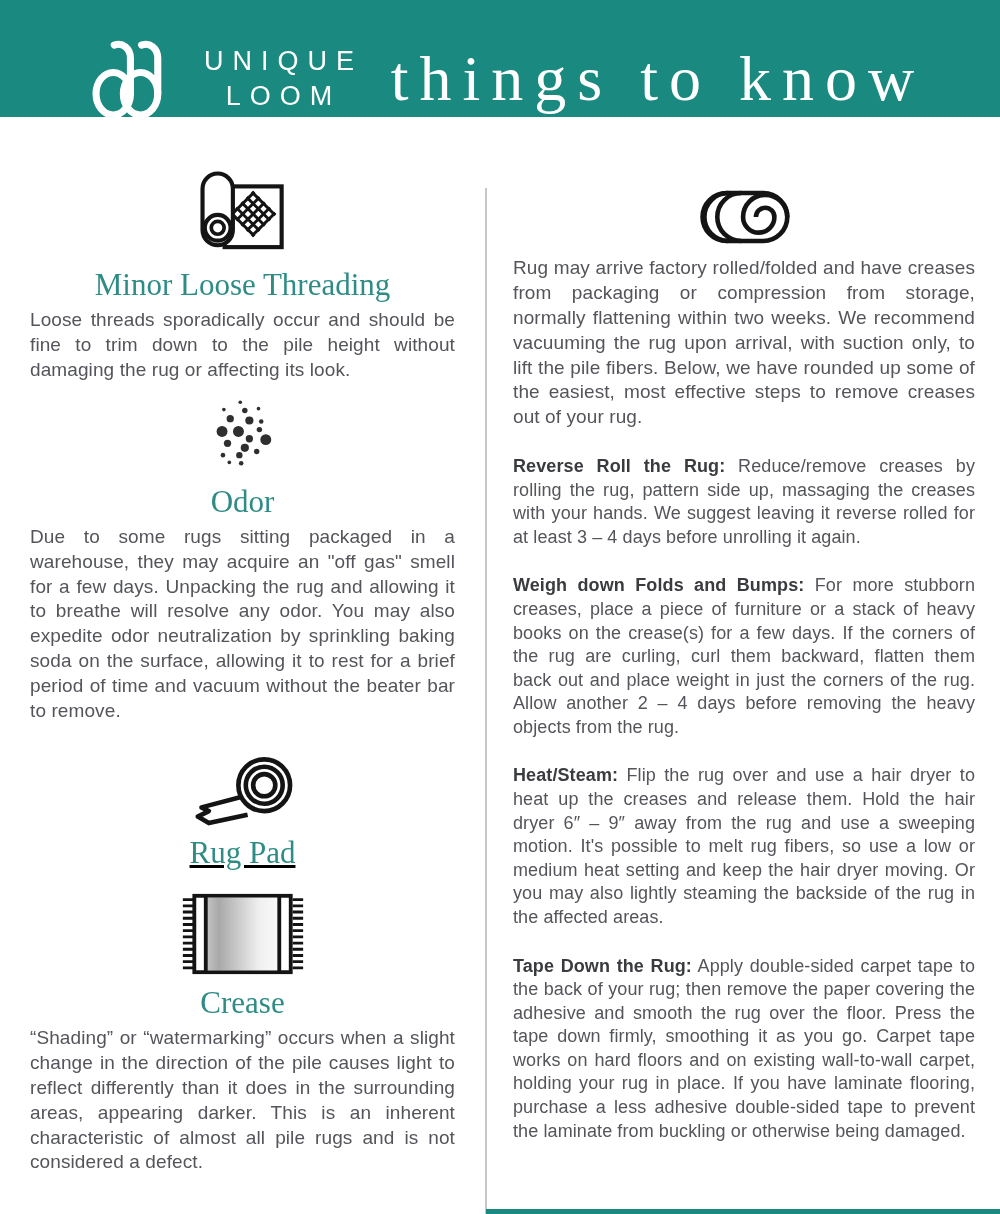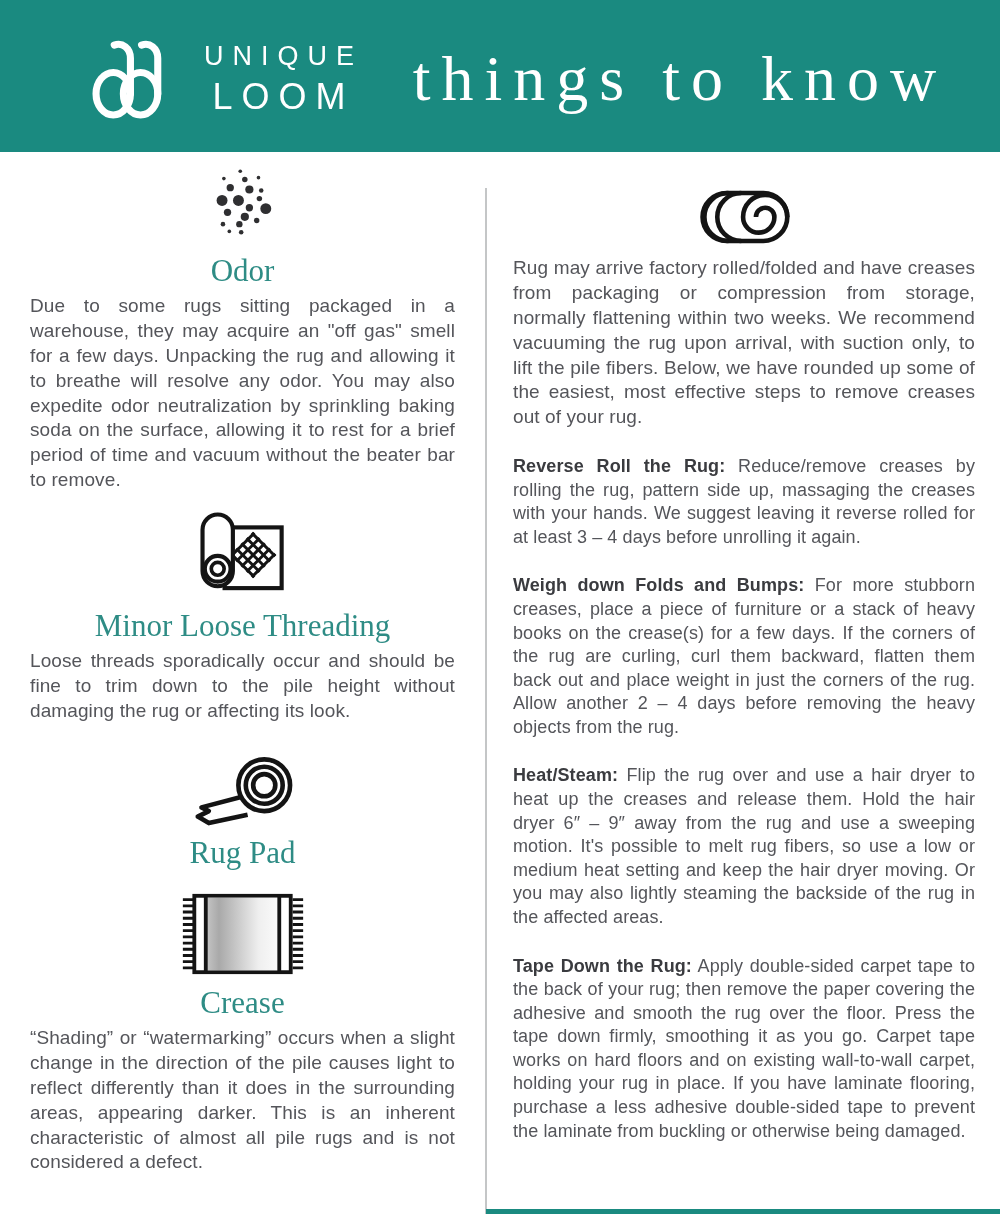--- a/index.html
+++ b/index.html
@@ -2,30 +2,30 @@
 <html><head>
 <meta charset="utf-8">
 <style>
   html,body{margin:0;padding:0;}
   body{
     width:1000px;height:1214px;position:relative;background:#ffffff;
     font-family:"Liberation Sans",sans-serif;overflow:hidden;
   }
   
   .header{
-    position:absolute;top:0;left:0;width:1000px;height:152px;
+    position:absolute;top:0;left:0;width:1000px;height:117px;
     background:#1a8a80;
   }
   .logo-wrap{position:absolute;left:82px;top:36px;display:flex;align-items:center;}
   .logo-glyph{width:108px;height:86px;}
   .brand{margin-left:14px;color:#ffffff;text-align:center;}
   .brand .l1{font-size:27px;letter-spacing:9px;font-weight:400;}
-  .brand .l2{font-size:36px;letter-spacing:9px;font-weight:400;margin-top:4px;}
+  .brand .l2{font-size:27px;letter-spacing:9px;font-weight:400;margin-top:4px;}
   .page-title{
-    position:absolute;left:390px;top:34px;width:580px;height:90px;
+    position:absolute;left:368px;top:34px;width:580px;height:90px;
     color:#ffffff;font-family:"Liberation Serif","DejaVu Serif",serif;
     font-size:64px;letter-spacing:11px;text-align:center;line-height:90px;
     font-weight:500;white-space:nowrap;
   }
   
   .divider{
     position:absolute;left:485px;top:188px;width:2px;height:1026px;
     background:#c4c6c7;
   }
   .col{position:absolute;top:152px;}
@@ -43,21 +43,21 @@
     margin:0;letter-spacing:0.1px;
   }
   p.tip{
     text-align:justify;font-size:18px;line-height:1.31;color:#54555a;
     margin:25px 0 0 0;letter-spacing:0.1px;
   }
   p.tip .tip-label{font-weight:700;color:#3a3b3f;}
   
   .s-odor{margin-top:14px;}
   .s-threading{margin-top:16px;}
-  .s-rugpad{margin-top:24px;}
+  .s-rugpad{margin-top:24px;text-decoration:underline;}
   .s-shading{margin-top:20px;}
   .s-crease{margin-top:30px;}
   .s-odor .sec-icon{margin-bottom:2px;}
   
   .bottom-strip{
     position:absolute;left:486px;right:0;bottom:0;height:5px;background:#1a8a80;
   }
 </style>
 </head>
 <body>
@@ -75,20 +75,35 @@
       <div class="l2">LOOM</div>
     </div>
   </div>
   <div class="page-title">things to know</div>
 </div>
 
 <div class="divider"></div>
 
 <div class="col col-left">
 
+  <div class="section s-threading">
+    <svg class="sec-icon" width="104" height="92" viewBox="0 0 112 100" fill="none" stroke="#141414">
+      <rect x="36" y="20" width="62" height="66" fill="#ffffff" stroke-width="4.5"></rect>
+      <g stroke-width="3.2" transform="rotate(45 67 50)">
+        <path d="M49 34 H85 M49 42 H85 M49 50 H85 M49 58 H85 M49 66 H85"></path>
+        <path d="M51 32 V68 M59 32 V68 M67 32 V68 M75 32 V68 M83 32 V68"></path>
+      </g>
+      <rect x="12" y="6" width="33" height="78" rx="16.5" fill="#ffffff" stroke-width="4.5"></rect>
+      <circle cx="28.5" cy="65" r="14" fill="#ffffff" stroke-width="4.5"></circle>
+      <circle cx="28.5" cy="65" r="7" stroke-width="4"></circle>
+    </svg>
+    <h2 class="sec-title">Minor Loose Threading</h2>
+    <p class="sec-body">Loose threads sporadically occur and should be fine to trim down to the pile height without damaging the rug or affecting its look.</p>
+  </div>
+
   <div class="section s-odor">
     <svg class="sec-icon" width="82" height="78" viewBox="0 0 90 84" fill="#2f2f31">
       <circle cx="42" cy="5" r="2"></circle>
         <circle cx="24" cy="13" r="2"></circle>
         <circle cx="47" cy="14" r="3"></circle>
       <circle cx="62" cy="12" r="2"></circle>
         <circle cx="31" cy="23" r="4"></circle>
         <circle cx="52" cy="25" r="4.5"></circle>
       <circle cx="65" cy="26" r="2.5"></circle>
         <circle cx="22" cy="37" r="6"></circle>
@@ -99,35 +114,20 @@
       <circle cx="28" cy="50" r="4"></circle>
         <circle cx="47" cy="55" r="4.5"></circle>
         <circle cx="23" cy="63" r="2.5"></circle>
       <circle cx="41" cy="63" r="3.5"></circle>
         <circle cx="60" cy="59" r="3"></circle>
         <circle cx="30" cy="71" r="2"></circle>
       <circle cx="43" cy="72" r="2.5"></circle>
     </svg>
     <h2 class="sec-title">Odor</h2>
     <p class="sec-body">Due to some rugs sitting packaged in a warehouse, they may acquire an "off gas" smell for a few days. Unpacking the rug and allowing it to breathe will resolve any odor. You may also expedite odor neutralization by sprinkling baking soda on the surface, allowing it to rest for a brief period of time and vacuum without the beater bar to remove.</p>
-  </div>
-
-  <div class="section s-threading">
-    <svg class="sec-icon" width="104" height="92" viewBox="0 0 112 100" fill="none" stroke="#141414">
-      <rect x="36" y="20" width="62" height="66" fill="#ffffff" stroke-width="4.5"></rect>
-      <g stroke-width="3.2" transform="rotate(45 67 50)">
-        <path d="M49 34 H85 M49 42 H85 M49 50 H85 M49 58 H85 M49 66 H85"></path>
-        <path d="M51 32 V68 M59 32 V68 M67 32 V68 M75 32 V68 M83 32 V68"></path>
-      </g>
-      <rect x="12" y="6" width="33" height="78" rx="16.5" fill="#ffffff" stroke-width="4.5"></rect>
-      <circle cx="28.5" cy="65" r="14" fill="#ffffff" stroke-width="4.5"></circle>
-      <circle cx="28.5" cy="65" r="7" stroke-width="4"></circle>
-    </svg>
-    <h2 class="sec-title">Minor Loose Threading</h2>
-    <p class="sec-body">Loose threads sporadically occur and should be fine to trim down to the pile height without damaging the rug or affecting its look.</p>
   </div>
 
   <div class="section s-rugpad">
     <svg class="sec-icon" width="120" height="80" viewBox="0 0 130 86" fill="none" stroke="#141414">
       <path d="M66 52 L20 64 L28 68 L16 74 L28 81 L70 72" fill="#ffffff" stroke-width="5" stroke-linejoin="round"></path>
       <circle cx="88" cy="40" r="28" fill="#ffffff" stroke-width="5"></circle>
       <circle cx="88" cy="40" r="20" stroke-width="5"></circle>
       <circle cx="88" cy="40" r="12" stroke-width="5"></circle>
     </svg>
     <h2 class="sec-title">Rug Pad</h2>

